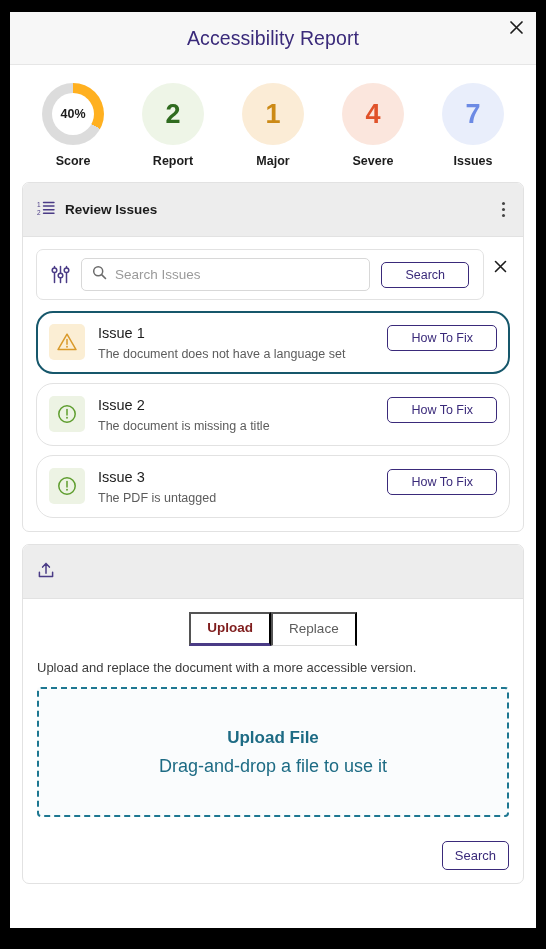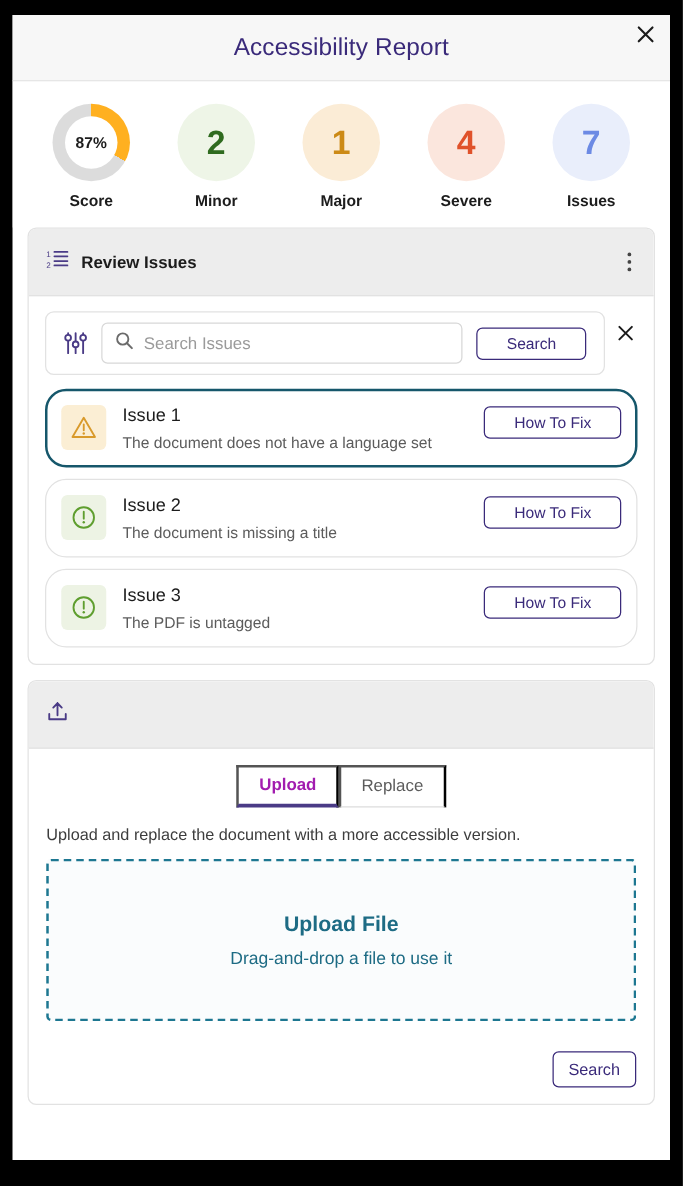--- a/index.html
+++ b/index.html
@@ -248,21 +248,21 @@
   .tab {
     font-size: 13.5px;
     padding: 6px 16px 8px 16px;
     cursor: pointer;
     color: #5c5c5c;
     border-bottom: 1.5px solid #dcdcdc;
     background: transparent;
     font-family: "Liberation Sans", sans-serif;
   }
   .tab.active {
-    color: #a21caf;
+    color: #7f1d1d;
     font-weight: bold;
     border-bottom: 3px solid #4a3b86;
   }
   #upload-body { padding: 14px 14px 12px 14px; }
   #upload-desc {
     font-size: 13px;
     color: #3d3d3d;
     margin-bottom: 12px;
   }
   #dropzone {
@@ -276,21 +276,21 @@
     justify-content: center;
     gap: 8px;
     cursor: pointer;
   }
   #dropzone-title {
     font-size: 17px;
     font-weight: bold;
     color: #1d6b84;
   }
   #dropzone-sub {
-    font-size: 14px;
+    font-size: 18px;
     color: #1d6b84;
   }
   #update-row {
     display: flex;
     justify-content: flex-end;
     padding: 12px 14px 13px 14px;
   }
   #update-row .btn-outline {
     font-size: 13px;
     padding: 6px 12px;
@@ -308,30 +308,30 @@
         <svg width="15" height="15" viewBox="0 0 15 15" aria-hidden="true">
           <path d="M2 2 L13 13 M13 2 L2 13" stroke="#1c1c1c" stroke-width="1.7" fill="none" stroke-linecap="round"></path>
         </svg>
       </div>
     </div>
 
     <div id="stats">
 
       <div class="stat">
         <div class="donut" style="background: conic-gradient(rgb(255, 176, 32) 0deg, rgb(255, 176, 32) 118.8deg, rgb(220, 220, 220) 118.8deg, rgb(220, 220, 220) 360deg);">
-          <div class="donut-hole" style="color: rgb(28, 28, 28);">87%</div>
+          <div class="donut-hole" style="color: rgb(28, 28, 28);">40%</div>
         </div>
         <div class="stat-label">Score</div>
       </div>
 
       <div class="stat">
         <div class="stat-circle" style="background: rgb(238, 245, 231); color: rgb(47, 107, 31);">
           <span>2</span>
         </div>
-        <div class="stat-label">Minor</div>
+        <div class="stat-label">Report</div>
       </div>
 
       <div class="stat">
         <div class="stat-circle" style="background: rgb(251, 236, 214); color: rgb(204, 138, 22);">
           <span>1</span>
         </div>
         <div class="stat-label">Major</div>
       </div>
 
       <div class="stat">

